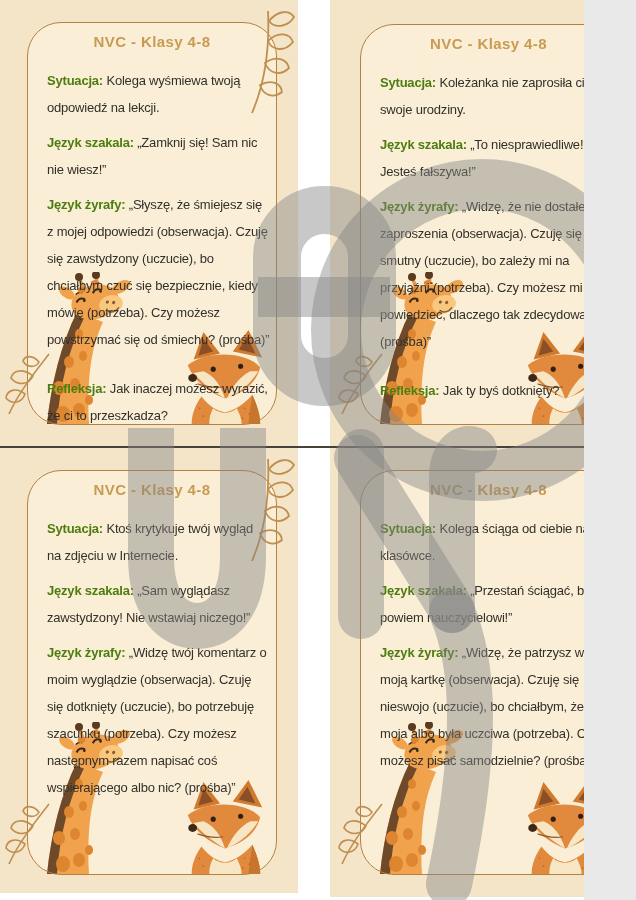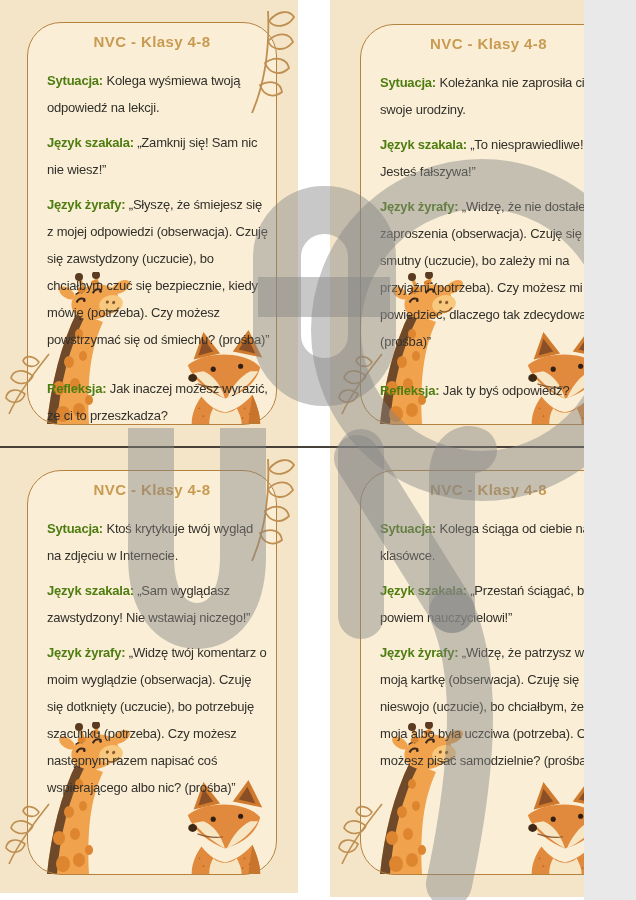--- a/index.html
+++ b/index.html
@@ -223,21 +223,21 @@
           <path d="M22,42 C13,35 4,38 3,46 C9,53 19,51 22,42 Z"></path>
         </g>
       </svg>
 
       <div class="card-frame"></div>
       <h2 class="card-title">NVC - Klasy 4-8</h2>
       <div class="card-body">
         <p><b>Sytuacja:</b><span> Koleżanka nie zaprosiła cię na swoje urodziny.</span></p>
         <p><b>Język szakala:</b><span> „To niesprawiedliwe! Jesteś fałszywa!”</span></p>
         <p><b>Język żyrafy:</b><span> „Widzę, że nie dostałem zaproszenia (obserwacja). Czuję się smutny (uczucie), bo zależy mi na przyjaźni (potrzeba). Czy możesz mi powiedzieć, dlaczego tak zdecydowałaś? (prośba)”</span></p>
-        <p class="reflection"><b>Refleksja:</b><span> Jak ty byś odpowiedź?</span></p>
+        <p class="reflection"><b>Refleksja:</b><span> Jak ty byś dotknięty?</span></p>
       </div>
     </div>
   <div class="card card-3">
       <div class="card-fill"></div>
 
       <svg class="giraffe" viewBox="0 0 118 152" xmlns="http://www.w3.org/2000/svg">
         <path d="M14,152 L56,152 C54,110 57,78 70,50 L44,40 C28,72 18,112 14,152 Z" fill="#f0a24d"></path>
         <path d="M44,40 C28,72 18,112 14,152 L24,152 C27,112 36,76 52,44 Z" fill="#6f4a2a"></path>
         <g fill="#de8530">
           <ellipse cx="30" cy="142" rx="7" ry="8"></ellipse>

